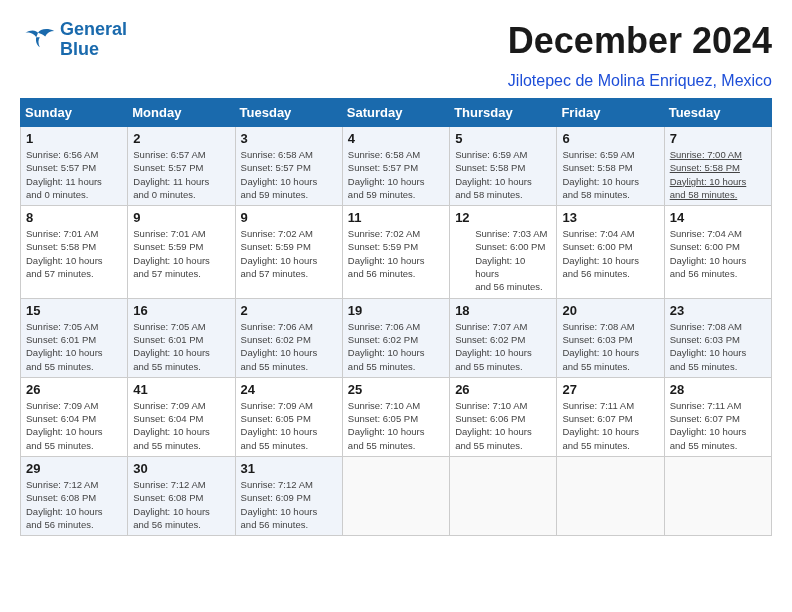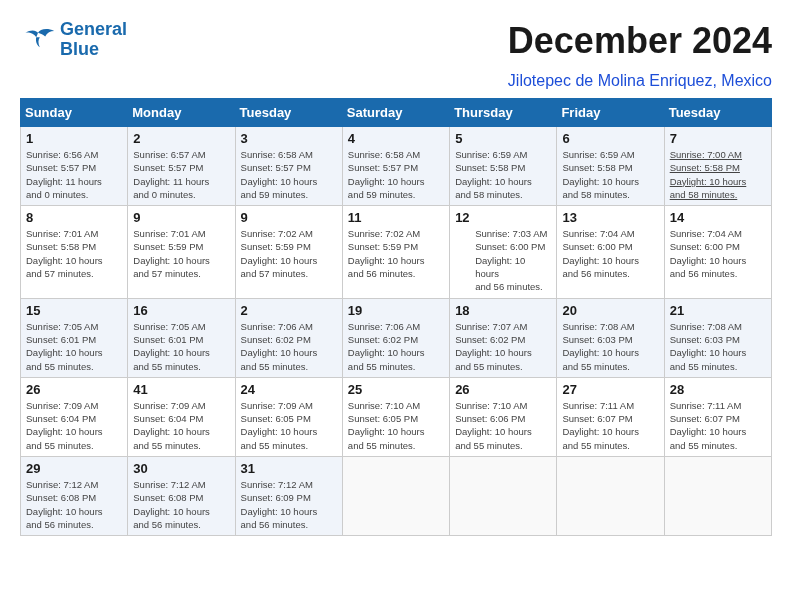--- a/index.html
+++ b/index.html
@@ -266,21 +266,21 @@
 and 55 minutes.</div>
         </td>
         <td>
           <span class="day-number">20</span>
           <div class="day-info" style="white-space: pre-line;">Sunrise: 7:08 AM
 Sunset: 6:03 PM
 Daylight: 10 hours
 and 55 minutes.</div>
         </td>
         <td>
-          <span class="day-number">21</span>
+          <span class="day-number">23</span>
           <div class="day-info" style="white-space: pre-line;">Sunrise: 7:08 AM
 Sunset: 6:03 PM
 Daylight: 10 hours
 and 55 minutes.</div>
         </td>
       </tr>
       <tr>
         <td>
           <span class="day-number">26</span>
           <div class="day-info" style="white-space: pre-line;">Sunrise: 7:09 AM

